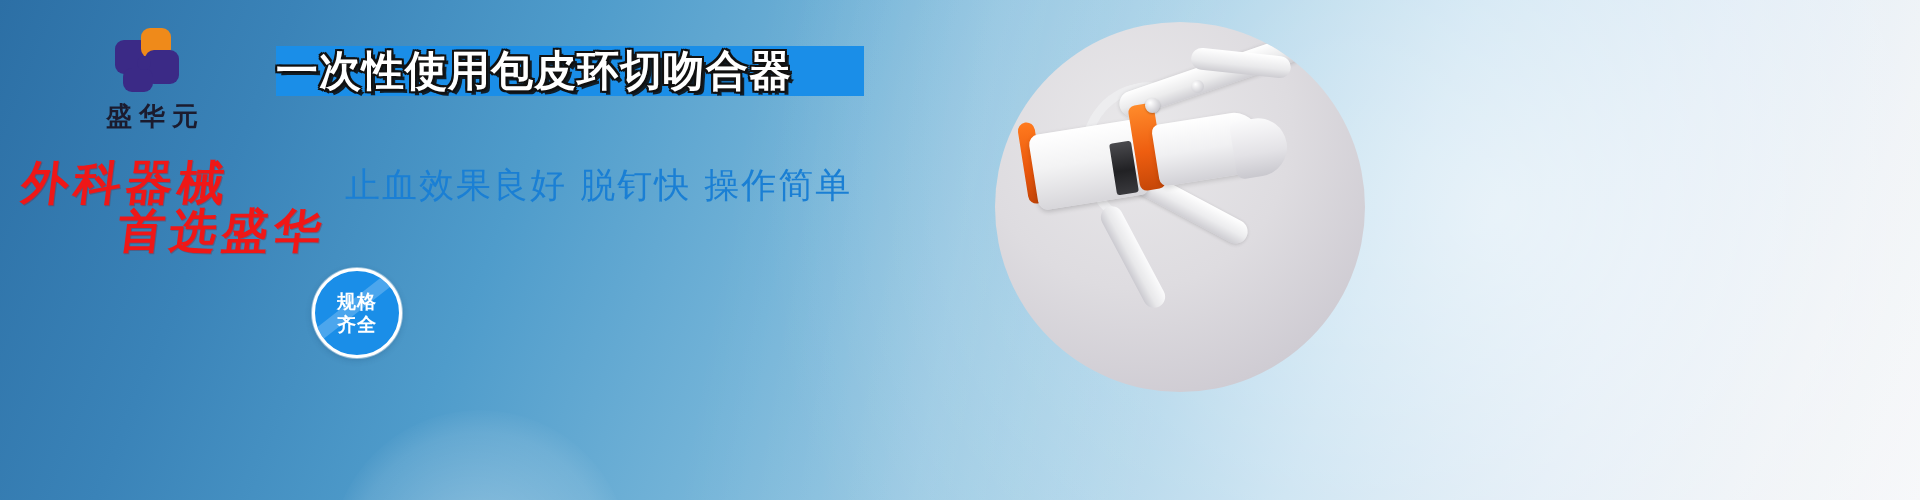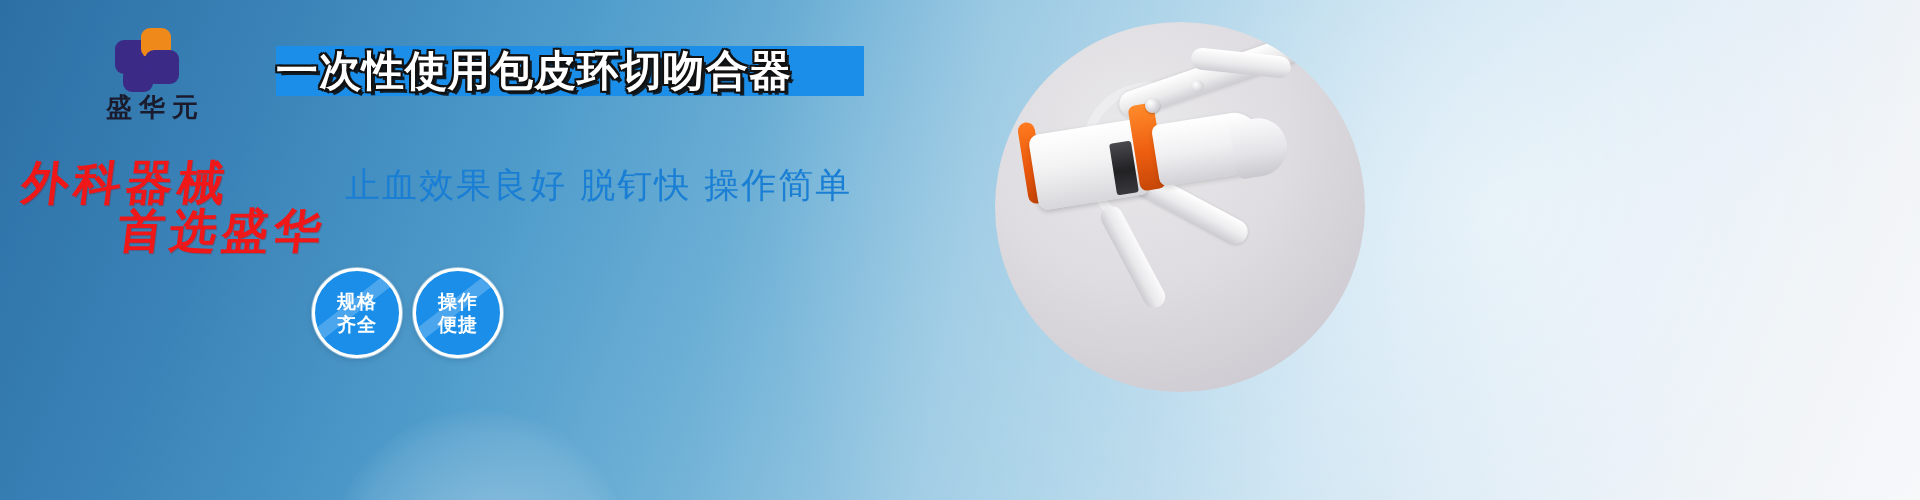--- a/index.html
+++ b/index.html
@@ -31,21 +31,21 @@
   
   .logo-wrap { position:absolute; left:62px; top:28px; width:180px; text-align:center; }
   .logo-mark { position:relative; width:74px; height:66px; margin:0 auto; }
   .lm { position:absolute; border-radius:9px; }
   .lm-a { left:0;  top:12px; width:34px; height:34px; background:#3b2a86; }
   .lm-b { left:26px; top:0;  width:30px; height:30px; background:#ef8a1a; }
   .lm-c { left:30px; top:22px; width:34px; height:34px; background:#3b2a86; }
   .lm-d { left:8px; top:40px; width:30px; height:24px; background:#3b2a86; }
   .lm-e { left:22px; top:28px; width:14px; height:14px; background:#3b2a86; }
   .logo-text {
-    font-size:26px; font-weight:700; color:#1b1b2e;
+    margin-top:9px; font-size:26px; font-weight:700; color:#1b1b2e;
     letter-spacing:7px; text-indent:7px; line-height:1;
     font-family:"DejaVu Sans","Liberation Sans",sans-serif;
   }
 
   
   .redline {
     position:absolute; color:#ef1717; font-weight:700;
     font-family:"DejaVu Serif","Liberation Serif",serif;
     letter-spacing:5px; white-space:nowrap;
     text-shadow:1px 1px 0 rgba(150,0,0,0.25);
@@ -213,24 +213,20 @@
 <div class="title-bar">
   <div class="title-text">一次性使用包皮环切吻合器</div>
 </div>
 
 <div class="subtitle">止血效果良好 脱钉快 操作简单</div>
 
 <div class="badges">
   <div class="badge">
     <span class="badge-line">规格</span>
     <span class="badge-line">齐全</span>
-  </div>
-  <div class="badge">
-    <span class="badge-line">操作</span>
-    <span class="badge-line">便捷</span>
   </div>
 </div>
 
 <div class="photo-circle">
   <div class="photo-inner">
     <span class="p arm-arc"></span>
     <span class="p handle-top"></span>
     <span class="p handle-top2"></span>
     <span class="p handle-bot"></span>
     <span class="p handle-bot2"></span>

